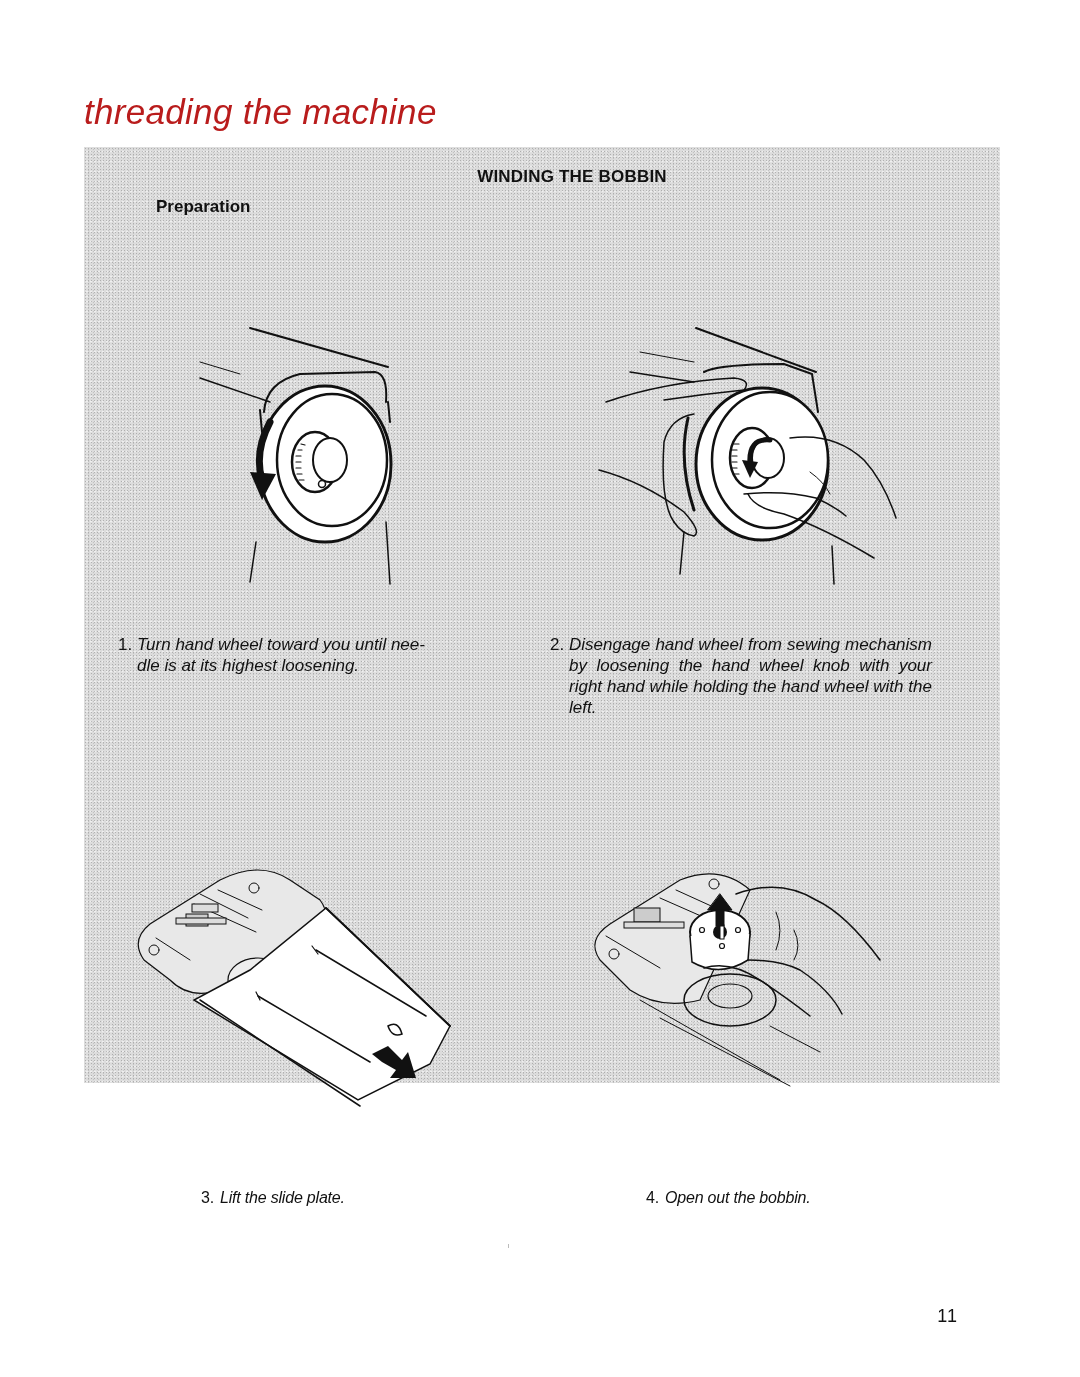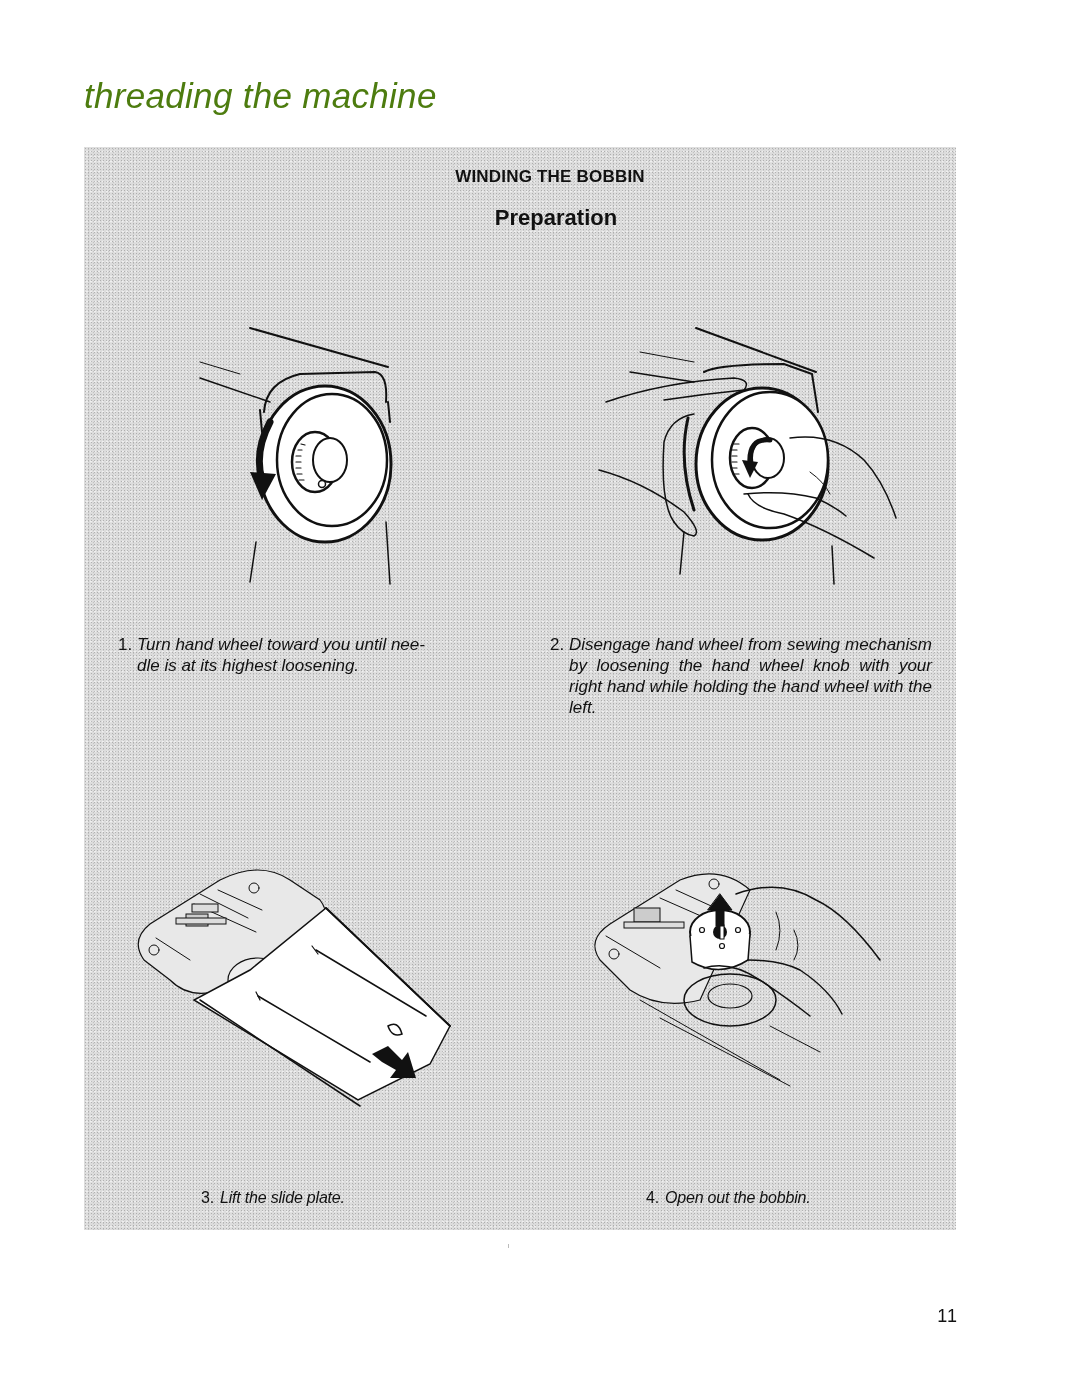--- a/index.html
+++ b/index.html
@@ -1,40 +1,41 @@
 <!DOCTYPE html>
 <html><head>
   <meta charset="utf-8">
   <style>
     html, body { margin: 0; padding: 0; }
     body {
       width: 1080px; height: 1377px; background: #ffffff; position: relative; overflow: hidden;
       font-family: "Liberation Sans", "DejaVu Sans", sans-serif; color: #111;
     }
     .page-title {
-      position: absolute; left: 84px; top: 76px; margin: 0;
-      font-size: 35px; font-style: italic; font-weight: normal; letter-spacing: 0.3px; color: #4d7c0f;
+      position: absolute; left: 84px; top: 92px; margin: 0;
+      font-size: 35px; font-style: italic; font-weight: normal; letter-spacing: 0.3px; color: #b91c1c;
     }
     .panel {
-      position: absolute; left: 84px; top: 147px; width: 872px; height: 1083px;
+      position: absolute; left: 84px; top: 147px; width: 872px; height: 936px;
       background-color: #dcdcdc;
       background-image:
         radial-gradient(rgba(90,90,90,0.35) 0.6px, transparent 0.9px),
         radial-gradient(rgba(255,255,255,0.55) 0.7px, transparent 1px),
         radial-gradient(rgba(120,120,120,0.25) 0.5px, transparent 0.8px);
       background-size: 3px 3px, 4px 5px, 5px 3px;
       background-position: 0 0, 1px 2px, 2px 1px;
+      padding-left: 44px;
     }
     .section-heading {
       position: absolute; left: 0; width: 100%; top: 20px; text-align: center;
       font-weight: bold; font-size: 17px; letter-spacing: 0.2px; padding-left: 60px; box-sizing: border-box;
     }
     .sub-heading {
-      position: absolute; left: 0; width: 100%; top: 58px; text-align: center;
-      font-weight: bold; font-size: 22px; padding-left: 72px; box-sizing: border-box;
+      position: absolute; left: 0; width: 100%; top: 50px; text-align: left;
+      font-weight: bold; font-size: 17px; padding-left: 72px; box-sizing: border-box;
     }
     .illus { position: absolute; }
     .illus svg { display: block; }
     .step {
       position: absolute; font-size: 17px; line-height: 21px; color: #111;
     }
     .step .num { position: absolute; left: 0; top: 0; }
     .step .txt { display: block; padding-left: 19px; font-style: italic; }
     .step.justify .txt { text-align: justify; text-align-last: left; }
     .step.condensed { font-size: 16px; letter-spacing: -0.2px; }

